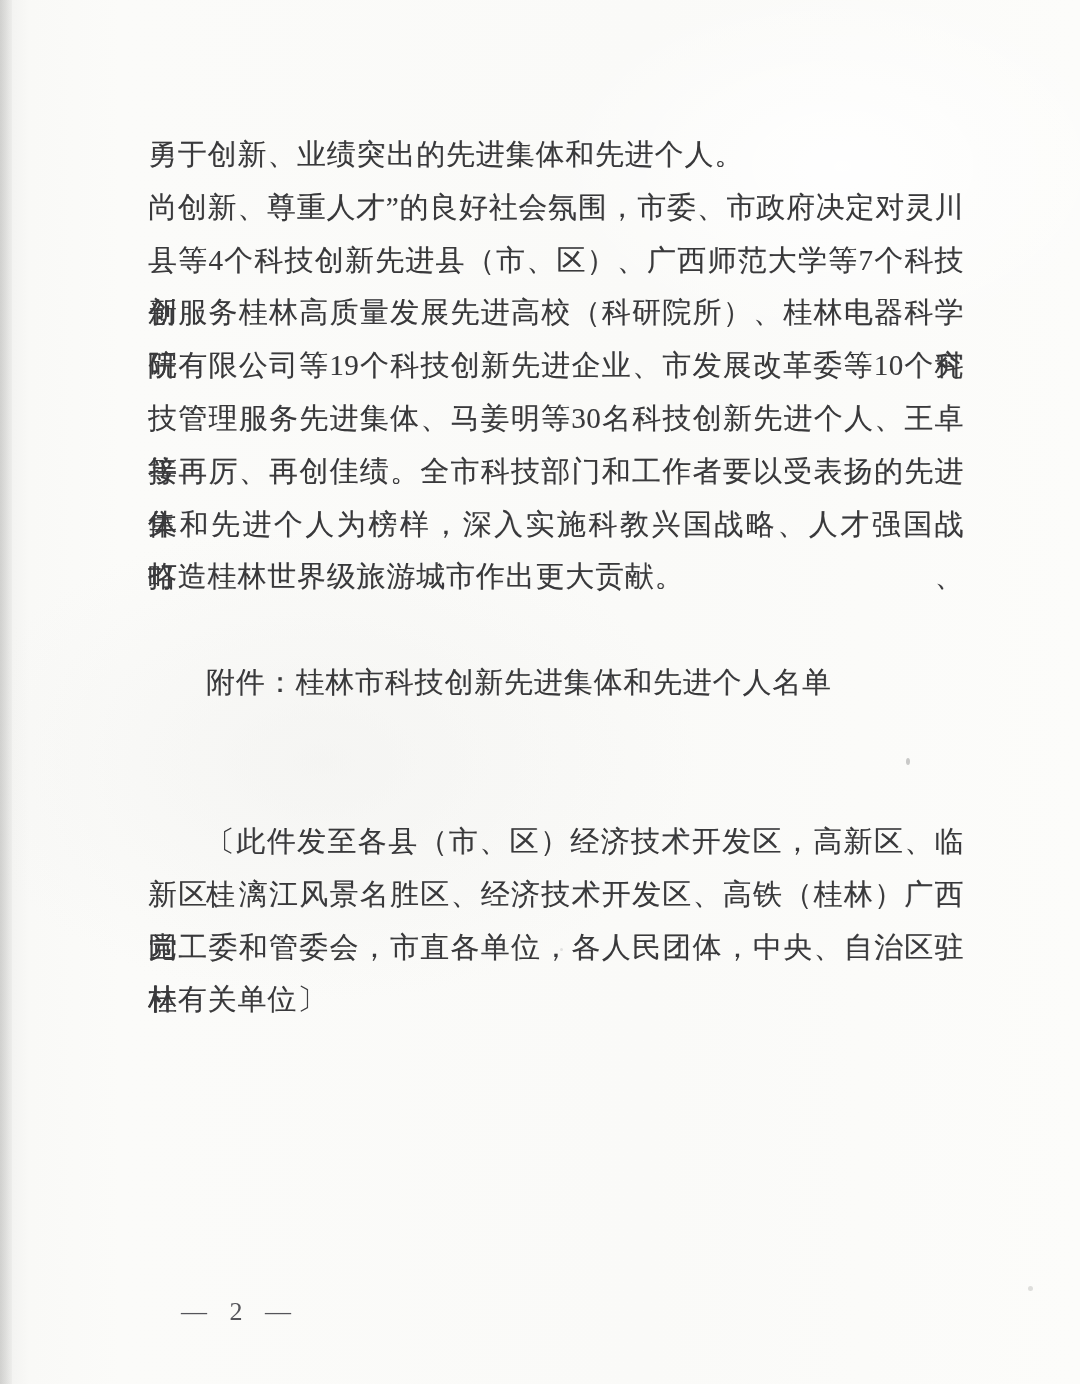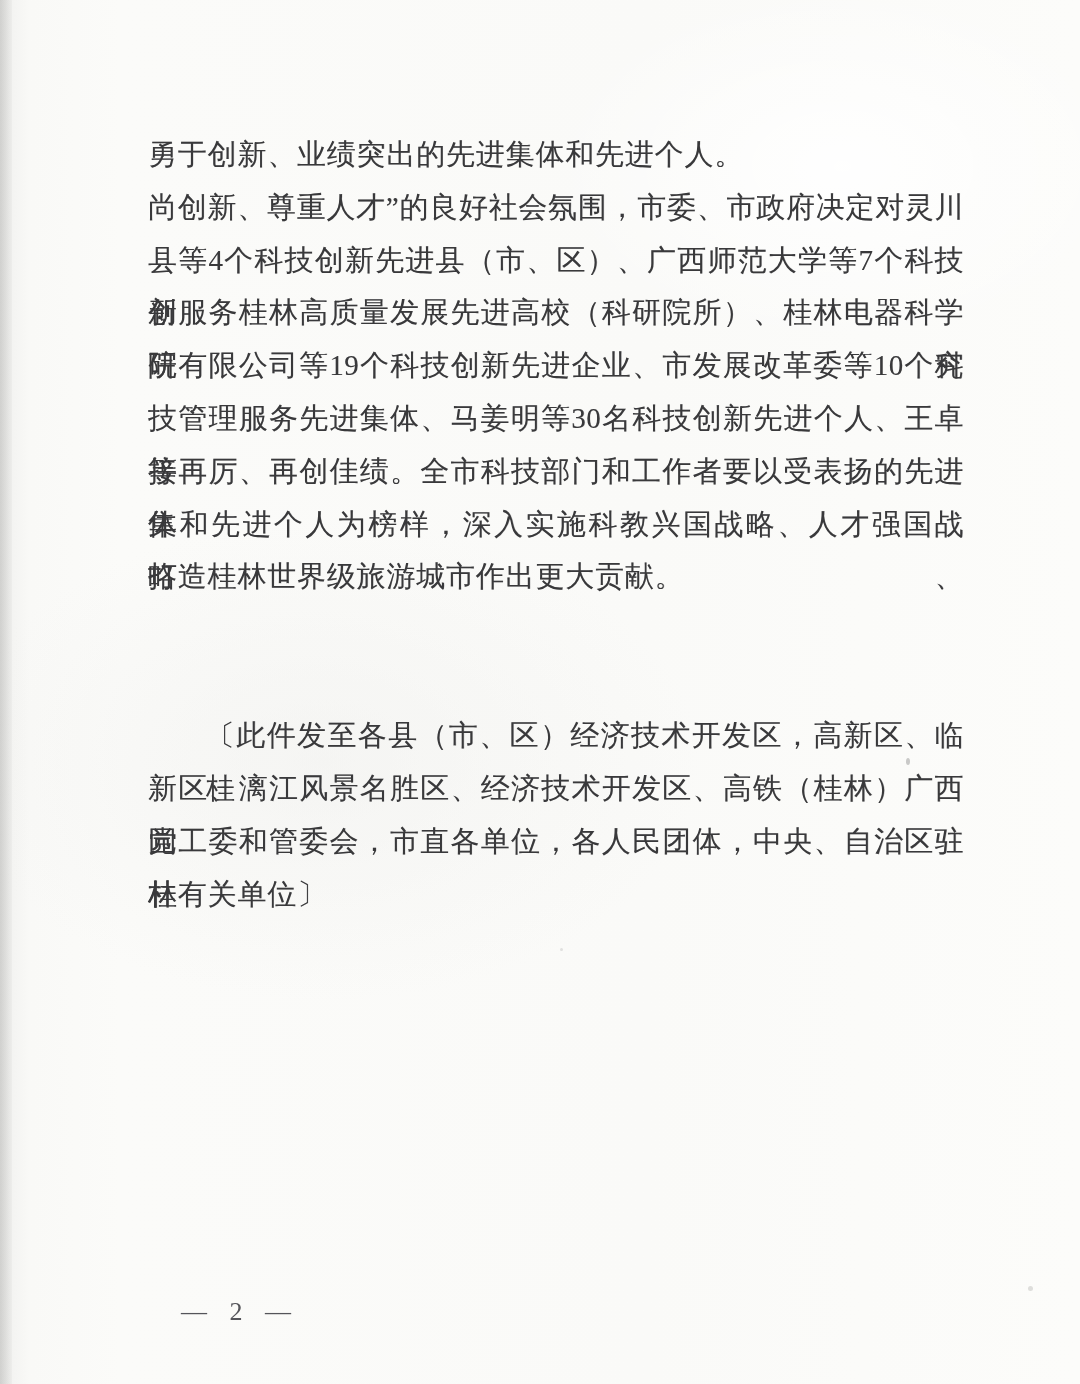--- a/index.html
+++ b/index.html
@@ -89,20 +89,23 @@
         <div class="line" data-name="text-line">县等4个科技创新先进县（市、区）、广西师范大学等7个科技创</div>
         <div class="line" data-name="text-line">新服务桂林高质量发展先进高校（科研院所）、桂林电器科学研究</div>
         <div class="line" data-name="text-line">院有限公司等19个科技创新先进企业、市发展改革委等10个科</div>
         <div class="line" data-name="text-line">技管理服务先进集体、马姜明等30名科技创新先进个人、王卓等</div>
       </section>
     <section class="para" data-name="paragraph-hope">
         <div class="line" data-name="text-line">接再厉、再创佳绩。全市科技部门和工作者要以受表扬的先进集</div>
         <div class="line" data-name="text-line">体和先进个人为榜样，深入实施科教兴国战略、人才强国战略、</div>
         <div class="line last" data-name="text-line">打造桂林世界级旅游城市作出更大贡献。</div>
       </section>
+    <section class="para" data-name="attachment-note">
+        <div class="line indent last" data-name="text-line">附件：桂林市科技创新先进集体和先进个人名单</div>
+      </section>
     <section class="para" data-name="distribution-note">
         <div class="line indent" data-name="text-line">〔此件发至各县（市、区）经济技术开发区，高新区、临桂</div>
         <div class="line" data-name="text-line">新区、漓江风景名胜区、经济技术开发区、高铁（桂林）广西园</div>
         <div class="line" data-name="text-line">党工委和管委会，市直各单位，各人民团体，中央、自治区驻桂</div>
         <div class="line last" data-name="text-line">林有关单位〕</div>
       </section>
   </main>
 
   <footer class="page-footer" data-name="page-number">— 2 —</footer>
 

